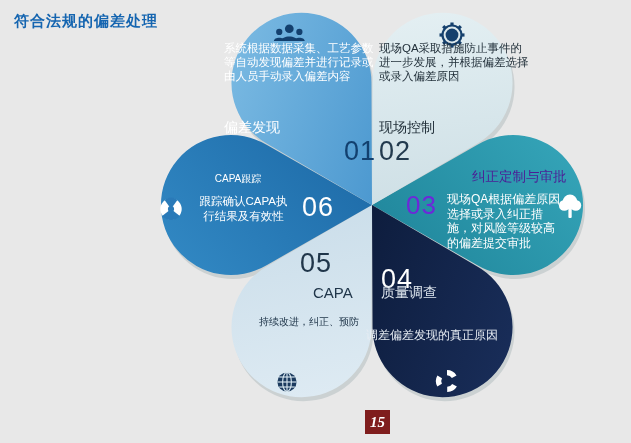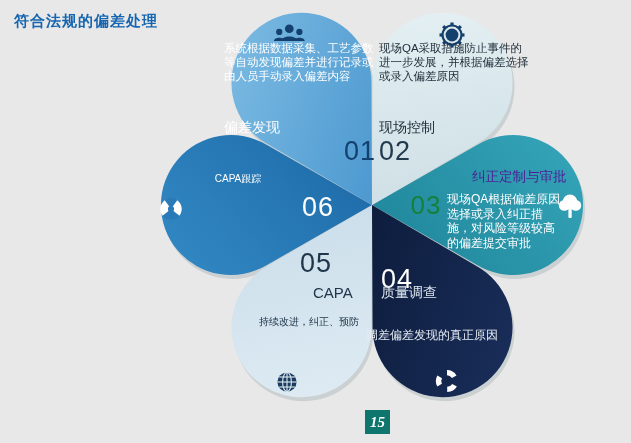--- a/index.html
+++ b/index.html
@@ -38,21 +38,21 @@
   #p1-hdr {left:224px;top:119px;width:152px;font-size:14px;color:#ffffff;text-align:left;}
   #p1-num {left:224px;top:136px;width:152px;font-size:27px;color:#12406f;text-align:right;}
 
   
   #p2-body{left:379px;top:41px;width:154px;font-size:11.5px;color:#22303a;text-align:left;}
   #p2-hdr {left:379px;top:119px;width:154px;font-size:14px;color:#22303a;text-align:left;}
   #p2-num {left:379px;top:136px;width:154px;font-size:27px;color:#223a4e;text-align:left;}
 
   
   #p3-hdr {left:424px;top:168px;width:160px;font-size:13.5px;color:#4c1d95;text-align:left;margin-left:48px;}
-  #p3-num {left:406px;top:190px;width:40px;font-size:26px;color:#15803d;text-align:center;}
+  #p3-num {left:406px;top:190px;width:40px;font-size:26px;color:#6d28d9;text-align:left;}
   #p3-body{left:447px;top:192px;width:116px;font-size:12px;color:#ffffff;text-align:left;}
 
   
   #p4-num {left:381px;top:264px;width:60px;font-size:27px;color:#ffffff;text-align:left;}
   #p4-hdr {left:381px;top:284px;width:110px;font-size:14px;color:#dfe7ef;text-align:left;}
   #p4-body{left:366px;top:328px;width:166px;font-size:12px;color:#e6ecf3;text-align:left;}
 
   
   #p5-num {left:300px;top:248px;width:60px;font-size:27px;color:#20364a;text-align:left;}
   #p5-hdr {left:294px;top:284px;width:70px;font-size:15px;color:#20364a;text-align:left;margin-left:19px;}
@@ -60,21 +60,21 @@
 
   
   #p6-hdr {left:173px;top:172px;width:130px;font-size:10px;color:#ffffff;text-align:center;}
   #p6-num {left:302px;top:192px;width:50px;font-size:27px;color:#ffffff;text-align:left;}
   #p6-body{left:196px;top:194px;width:95px;font-size:11.5px;color:#ffffff;text-align:center;line-height:1.28;}
 
   
   #page-badge{
     position:absolute;left:365px;top:410px;
     width:25px;height:24px;
-    background:#0f766e;
+    background:#7f1d1d;
     color:#ffffff;
     font-family:"Liberation Serif","DejaVu Serif",serif;
     font-style:italic;font-weight:bold;font-size:15px;
     display:flex;align-items:center;justify-content:center;
   }
 </style>
 </head>
 <body>
 
 <div id="slide">
@@ -208,16 +208,17 @@
   <div class="petal-text num" id="p4-num">04</div>
   <div class="petal-text hdr" id="p4-hdr">质量调查</div>
   <div class="petal-text body-txt" id="p4-body">调差偏差发现的真正原因</div>
 
   <div class="petal-text num" id="p5-num">05</div>
   <div class="petal-text hdr" id="p5-hdr">CAPA</div>
   <div class="petal-text body-txt" id="p5-body">持续改进，纠正、预防</div>
 
   <div class="petal-text hdr" id="p6-hdr">CAPA跟踪</div>
   <div class="petal-text num" id="p6-num">06</div>
+  <div class="petal-text body-txt" id="p6-body">跟踪确认CAPA执行结果及有效性</div>
 
   <div id="page-badge">15</div>
 
 </div>
 
 </body></html>

